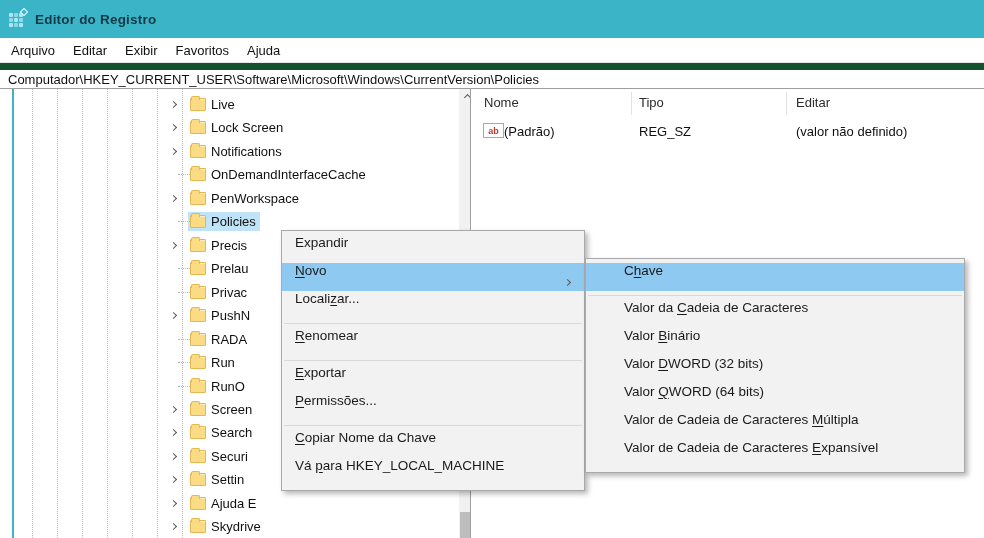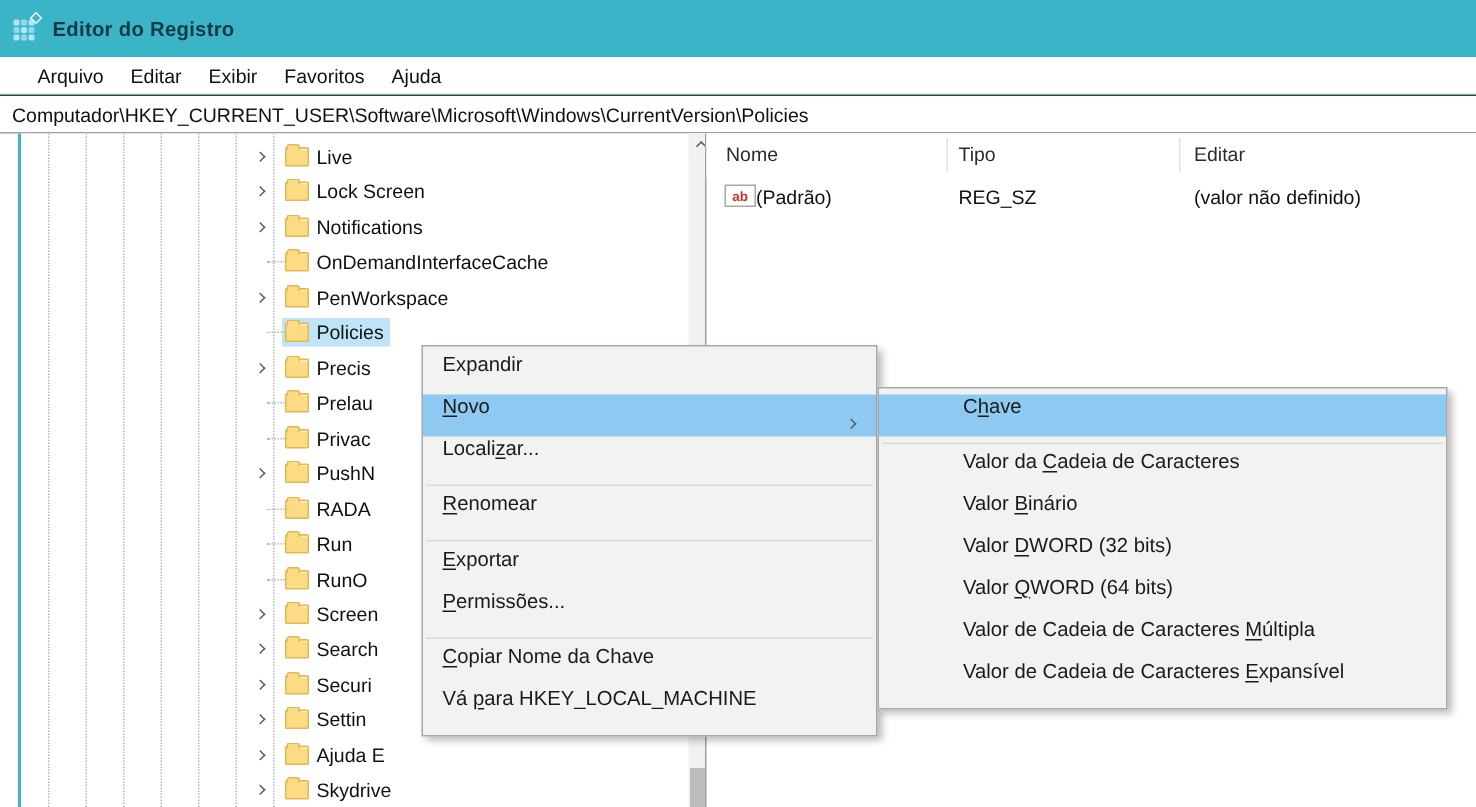--- a/index.html
+++ b/index.html
@@ -14,26 +14,26 @@
   .regicon .grid { position:absolute; left:0; bottom:0; width:15px; height:15px;
     display:grid; grid-template-columns:repeat(3,4px); grid-template-rows:repeat(3,4px); gap:1px; }
   .regicon .grid i { background:#aee6f2; border-radius:1px; }
   .regicon .grid i:nth-child(2n) { background:#8fd8e9; }
   .regicon .diamond { position:absolute; right:-1px; top:-2px; width:6px; height:6px;
     border:1px solid #eafbff; transform:rotate(45deg); background:transparent; }
   .title-text { font-size:13.5px; font-weight:700; color:#123a45; letter-spacing:.2px; }
 
   
   .menubar { position:absolute; left:0; top:38px; width:984px; height:25px; background:#ffffff;
-    display:flex; align-items:center; padding-left:16px; border-bottom:1px solid #e8e8e8; }
+    display:flex; align-items:center; padding-left:2px; border-bottom:1px solid #e8e8e8; }
   .menubar .mbi { font-size:13px; color:#101010; padding:3px 9px; cursor:default; }
 
   
   .addressbar { position:absolute; left:0; top:63px; width:984px; height:26px; background:#fff;
-    border-top:1px solid #14532d; border-bottom:1px solid #9f9f9f;
+    border-top:7px solid #14532d; border-bottom:1px solid #9f9f9f;
     display:flex; align-items:center; padding-left:8px; }
   .addressbar .path { font-size:13px; color:#101010; white-space:nowrap; }
 
   
   .main { position:absolute; left:0; top:89px; width:984px; height:449px; }
   .treepane { position:absolute; left:0; top:0; width:467px; height:449px; background:#fff;
     border-left:2px solid #3cb4c8; border-right:1px solid #828790; overflow:hidden;margin-left:12px; }
   .rightpane { position:absolute; left:470px; top:0; width:514px; height:449px; background:#fff;
     border-left:1px solid #a0a0a0; }
 
@@ -75,21 +75,21 @@
     display:flex; align-items:center; justify-content:center; letter-spacing:0; }
 
   
   .cmenu { position:absolute; background:#f2f2f2; border:1px solid #a9a9a9;
     box-shadow:3px 3px 5px rgba(0,0,0,.28); z-index:10; }
   #context-menu { left:281px; top:230px; width:304px; padding:4px 0 4px 0; }
   #new-submenu  { left:585px; top:258px; width:380px; padding:4px 0 4px 0; z-index:11; }
   .mi { position:relative; height:28px; display:flex; align-items:flex-start;
     font-size:13.5px; color:#1a1a1a; cursor:default; }
   #context-menu .mi { padding-left:13px; }
-  #new-submenu .mi { padding-left:56px; }
+  #new-submenu .mi { padding-left:38px; }
   .mi.hl { background:#8ec9f2; }
   .msep { height:1px; background:#d9d9d9; margin:4px 2px; }
   .subarrow { position:absolute; right:14px; top:10px; }
   u { text-underline-offset:2px; }
 </style>
 </head>
 <body>
 
 <div class="window">
 

